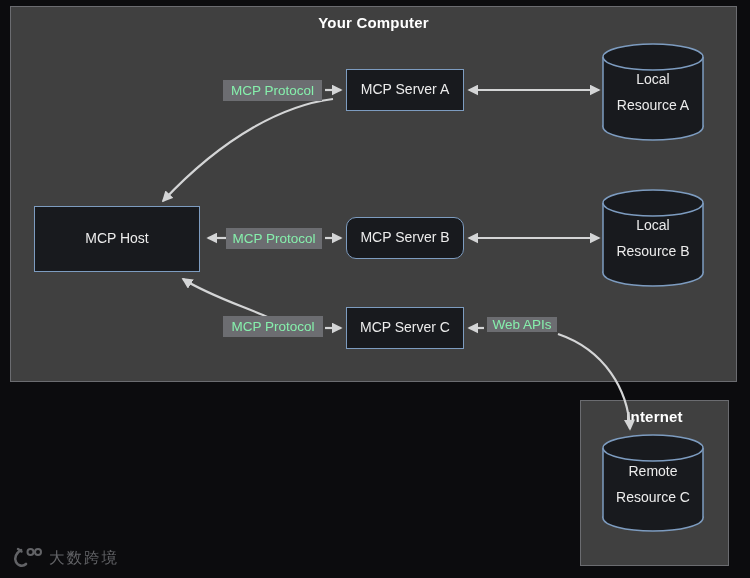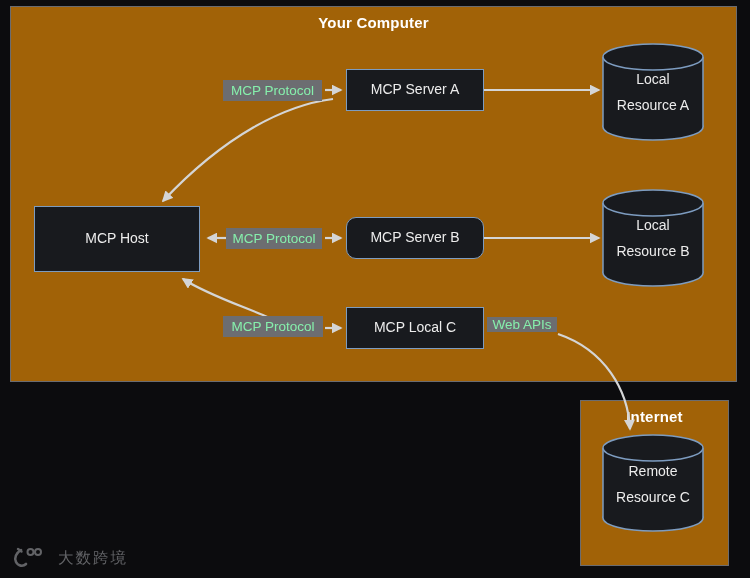--- a/index.html
+++ b/index.html
@@ -3,54 +3,54 @@
 <meta charset="utf-8">
 <style>
   html,body{margin:0;padding:0;background:#0c0c0e;}
   .stage{
     position:relative;width:750px;height:578px;overflow:hidden;
     background:#0c0c0e;
     font-family:"Liberation Sans", sans-serif;
     -webkit-font-smoothing:antialiased;
   }
   .panel{
-    position:absolute;background:#a16207;border:1px solid #6b6c70;box-sizing:border-box;
+    position:absolute;background:#404040;border:1px solid #6b6c70;box-sizing:border-box;
   }
   .panel-computer{left:10px;top:6px;width:727px;height:376px;z-index:1;}
   .panel-internet{left:580px;top:400px;width:149px;height:166px;z-index:1;}
   .panel-title{
     position:absolute;top:7px;left:0;right:0;text-align:center;
     color:#ffffff;font-size:15px;font-weight:600;letter-spacing:.2px;
   }
   .overlay{position:absolute;left:0;top:0;z-index:2;}
   .node{
     position:absolute;background:#181a1e;border:1.5px solid #7d9cc0;box-sizing:border-box;
     display:flex;flex-direction:column;align-items:center;justify-content:center;
     color:#ececec;font-size:14px;line-height:1.8;z-index:3;text-align:center;
   }
   .node-host{left:34px;top:206px;width:166px;height:66px;}
-  .node-server{left:346px;width:138px;height:42px;}
+  .node-server{left:346px;width:118px;height:42px;}
   .server-a{top:69px;}
   .server-b{top:217px;border-radius:10px;}
   .server-c{top:307px;}
   .chip{
     position:absolute;background:#6c6d71;color:#86efac;font-size:13.5px;
     display:flex;align-items:center;justify-content:center;z-index:3;white-space:nowrap;
   }
   .chip-a{left:223px;top:80px;width:99px;height:21px;}
   .chip-b{left:226px;top:228px;width:96px;height:21px;}
   .chip-c{left:223px;top:316px;width:100px;height:21px;}
   .chip-web{left:487px;top:317px;width:70px;height:15px;}
   .edge{fill:none;stroke:#d4d5d6;stroke-width:2.2;}
   .cyl ellipse{fill:#181a1e;stroke:#7d9cc0;stroke-width:1.5;}
   .cyl rect{fill:#181a1e;stroke:none;}
   .cyl line{stroke:#7d9cc0;stroke-width:1.5;}
   .cyl text{fill:#ececec;font-size:14px;text-anchor:middle;font-family:"Liberation Sans",sans-serif;}
   .watermark{
-    position:absolute;left:12px;top:545px;display:flex;align-items:center;gap:16px;
+    position:absolute;left:12px;top:545px;display:flex;align-items:center;gap:7px;
     z-index:4;opacity:.75;
   }
   .watermark-text{color:#7f8084;font-size:15.5px;letter-spacing:2px;}
 </style>
 </head>
 <body>
 
 <div class="stage">
 
   <div class="panel panel-computer">
@@ -115,21 +115,21 @@
     <span>MCP Host</span>
   </div>
 
   <div class="node node-server server-a">
     <span>MCP Server A</span>
   </div>
   <div class="node node-server server-b">
     <span>MCP Server B</span>
   </div>
   <div class="node node-server server-c">
-    <span>MCP Local C</span>
+    <span>MCP Server C</span>
   </div>
 
   <div class="chip chip-a">MCP Protocol</div>
   <div class="chip chip-b">MCP Protocol</div>
   <div class="chip chip-c">MCP Protocol</div>
   <div class="chip chip-web">Web APIs</div>
 
   <div class="watermark">
     <svg width="30" height="26" viewBox="0 0 30 26">
       <path d="M9 5 C4 8 2 13 4 17 C6 21 11 22 14 19" stroke="#7f8084" stroke-width="2.6" fill="none" stroke-linecap="round"></path>

